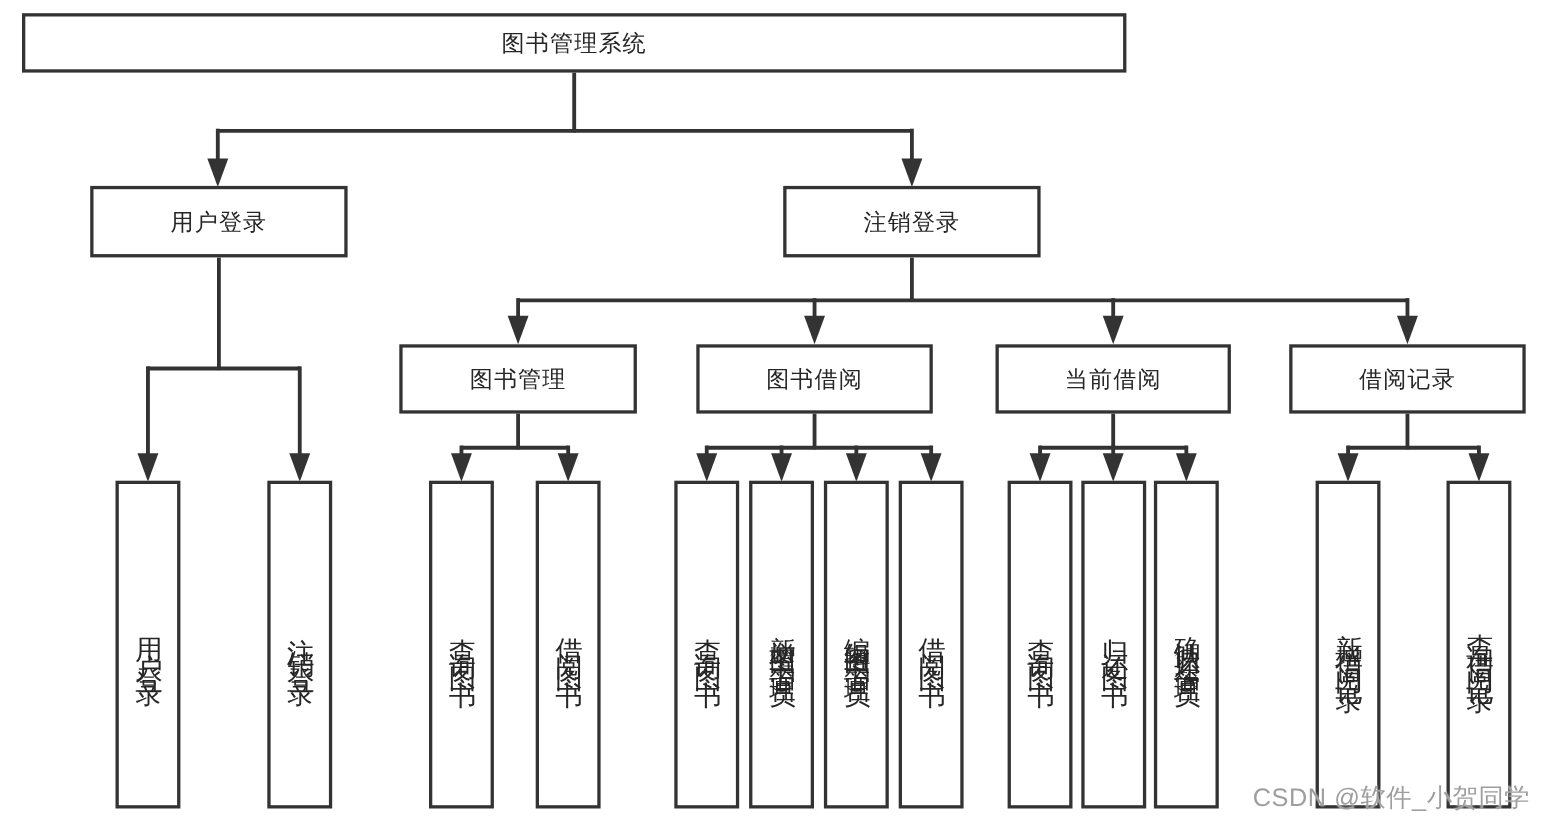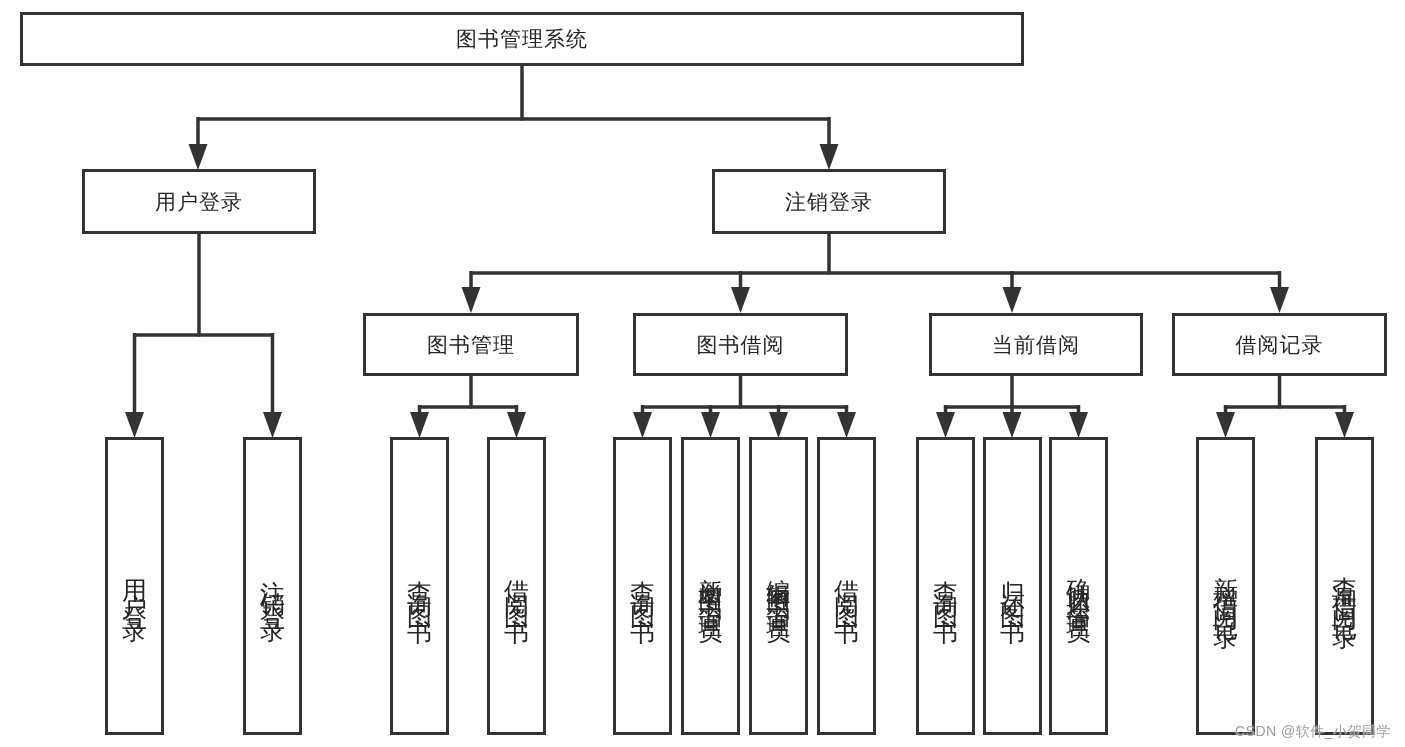--- a/index.html
+++ b/index.html
@@ -50,21 +50,21 @@
     line-height: 1.15;
     font-size: 25px;
     letter-spacing: 13px;
   }
   .node.vert.vmed span { letter-spacing: 10px; }
   .node.vert.vlong span { letter-spacing: 6px; font-size: 24px; }
   .watermark {
     position: absolute;
     right: 14px;
     bottom: 6px;
-    font-size: 14px;
+    font-size: 23px;
     color: var(--watermark);
     z-index: 5;
     letter-spacing: 0.5px;
     text-shadow: 0 0 2px #ffffff;
     margin-top: 12px;
   }
 </style>
 </head>
 <body>
 
@@ -156,21 +156,21 @@
   <div class="node" style="left:712px; top:169px; width:234px; height:65px;">
     <span>注销登录</span>
   </div>
 
   <div class="node" style="left:363px; top:313px; width:216px; height:63px;">
     <span>图书管理</span>
   </div>
   <div class="node" style="left:633px; top:313px; width:215px; height:63px;">
     <span>图书借阅</span>
   </div>
-  <div class="node" style="left:905px; top:313px; width:214px; height:63px;margin-left:24px;">
+  <div class="node" style="left:905px; top:313px; width:214px; height:63px;">
     <span>当前借阅</span>
   </div>
   <div class="node" style="left:1172px; top:313px; width:215px; height:63px;">
     <span>借阅记录</span>
   </div>
 
   <div class="node vert" style="left:105px; top:437px; width:59px; height:298px;">
     <span>用户登录</span>
   </div>
   <div class="node vert" style="left:243px; top:437px; width:59px; height:298px;">

